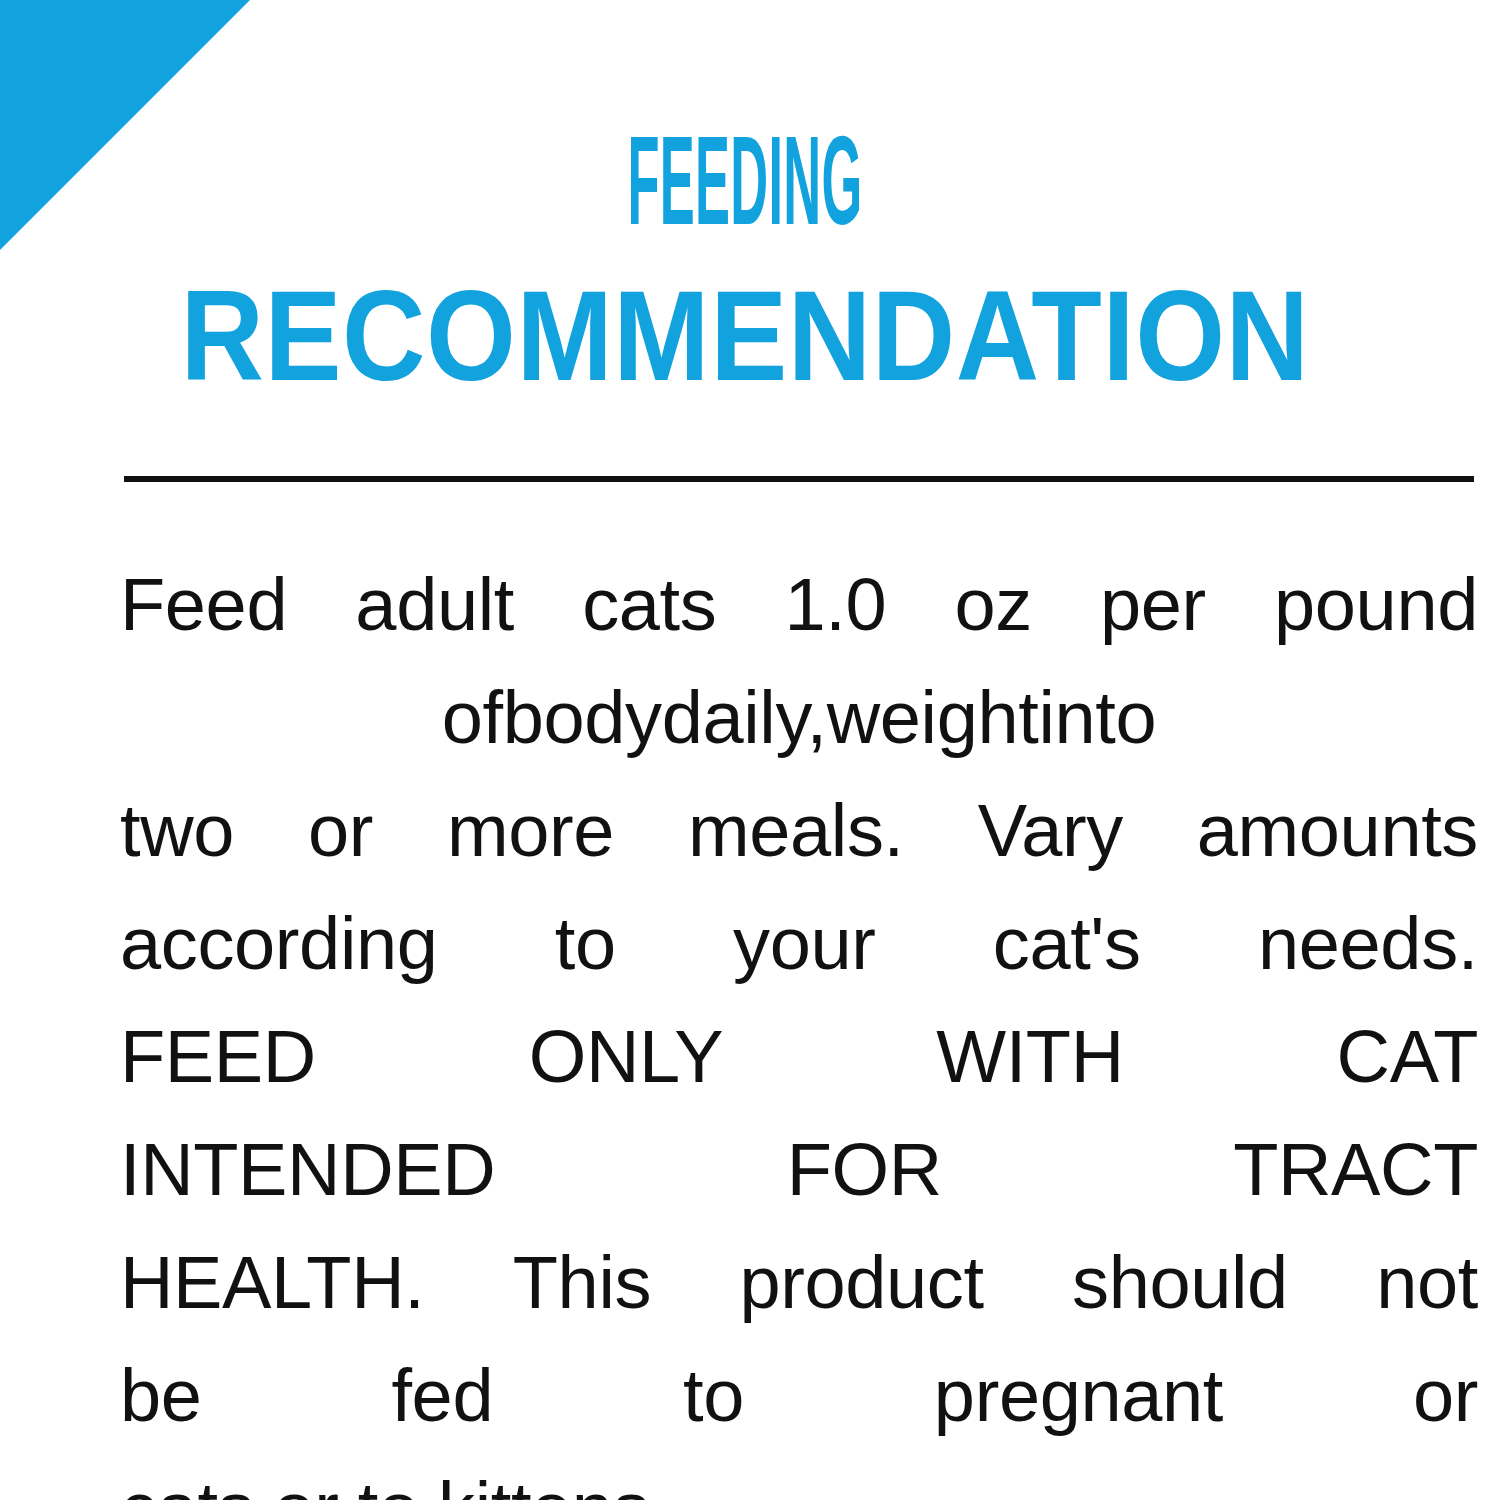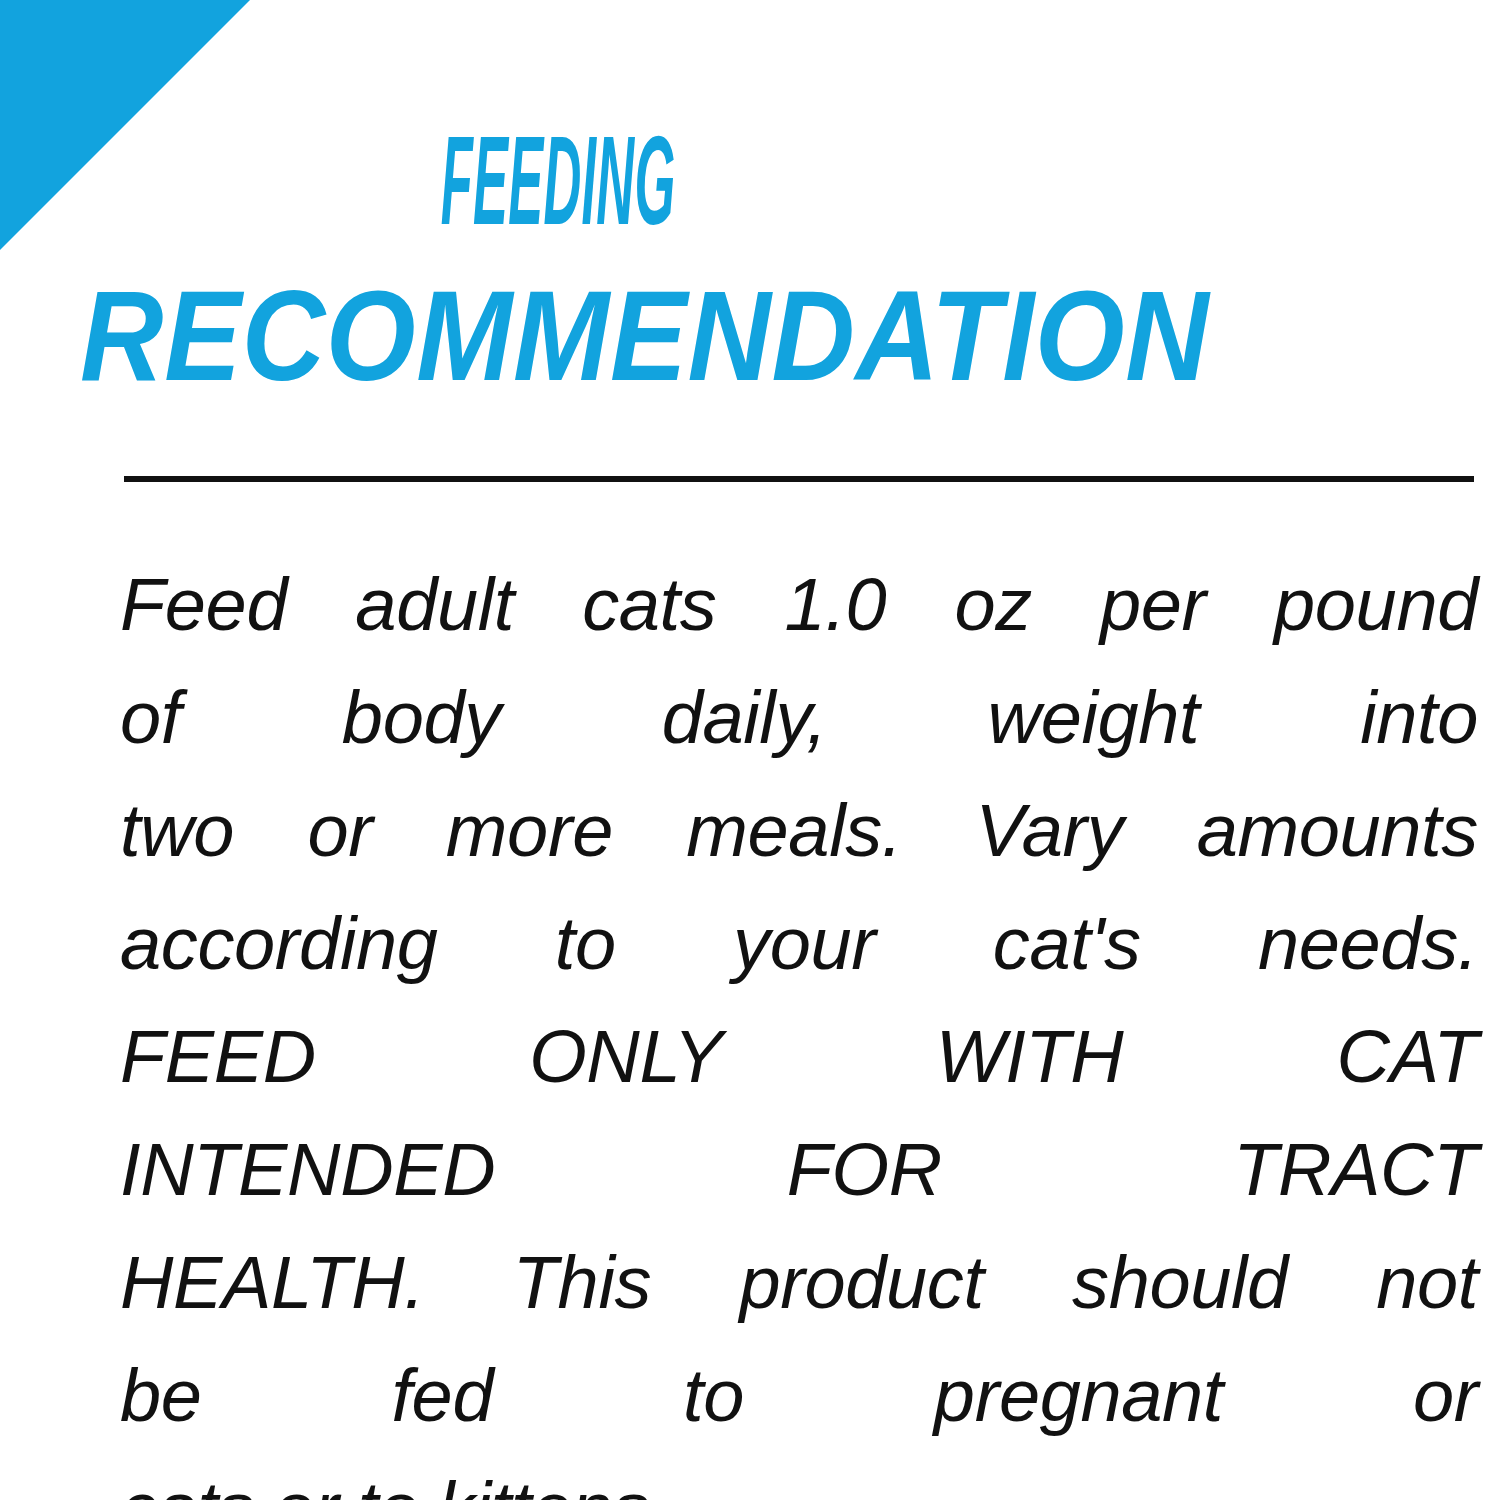--- a/index.html
+++ b/index.html
@@ -30,24 +30,24 @@
     left: 0;
     width: 250px;
     height: 250px;
     pointer-events: none;
   }
   #corner-wedge svg { display: block; width: 100%; height: 100%; }
 
   
   #heading-block {
     position: absolute;
-    left: 8px;
+    left: 0;
     right: 0;
     top: 118px;
-    font-style: italic;
+    text-align: center;
   }
 
   .heading-line {
     color: #12a3de;
     font-family: "Liberation Sans", sans-serif;
     font-weight: 700;
     line-height: 1.0;
     letter-spacing: 0.005em;
     white-space: nowrap;
     display: block;
@@ -95,21 +95,21 @@
   .copy-line {
     display: flex;
     justify-content: space-between;
     white-space: nowrap;
   }
   .copy-line.flush {           
     justify-content: flex-start;
   }
   .copy-line.flush .w + .w { margin-left: 0.26em; }
 
-  .w { display: inline-block; font-style: italic; }
+  .w { display: inline-block; }
 
   
   #body-copy, #heading-block {
     -webkit-font-smoothing: antialiased;
   }
   .copy-line { transform-origin: left center; }
 </style>
 </head>
 <body>
 
@@ -131,21 +131,21 @@
   <div id="body-copy">
       <div class="copy-line" style="width: 1358px;">
         <span class="w">Feed</span>
         <span class="w">adult</span>
         <span class="w">cats</span>
         <span class="w">1.0</span>
         <span class="w">oz</span>
         <span class="w">per</span>
         <span class="w">pound</span>
       </div>
-      <div class="copy-line" style="width: 1358px;">
+      <div class="copy-line" style="width: 1358px; justify-content: center;">
         <span class="w">of</span>
         <span class="w">body</span>
         <span class="w">daily,</span>
         <span class="w">weight</span>
         <span class="w">into</span>
       </div>
       <div class="copy-line" style="width: 1358px;">
         <span class="w">two</span>
         <span class="w">or</span>
         <span class="w">more</span>

